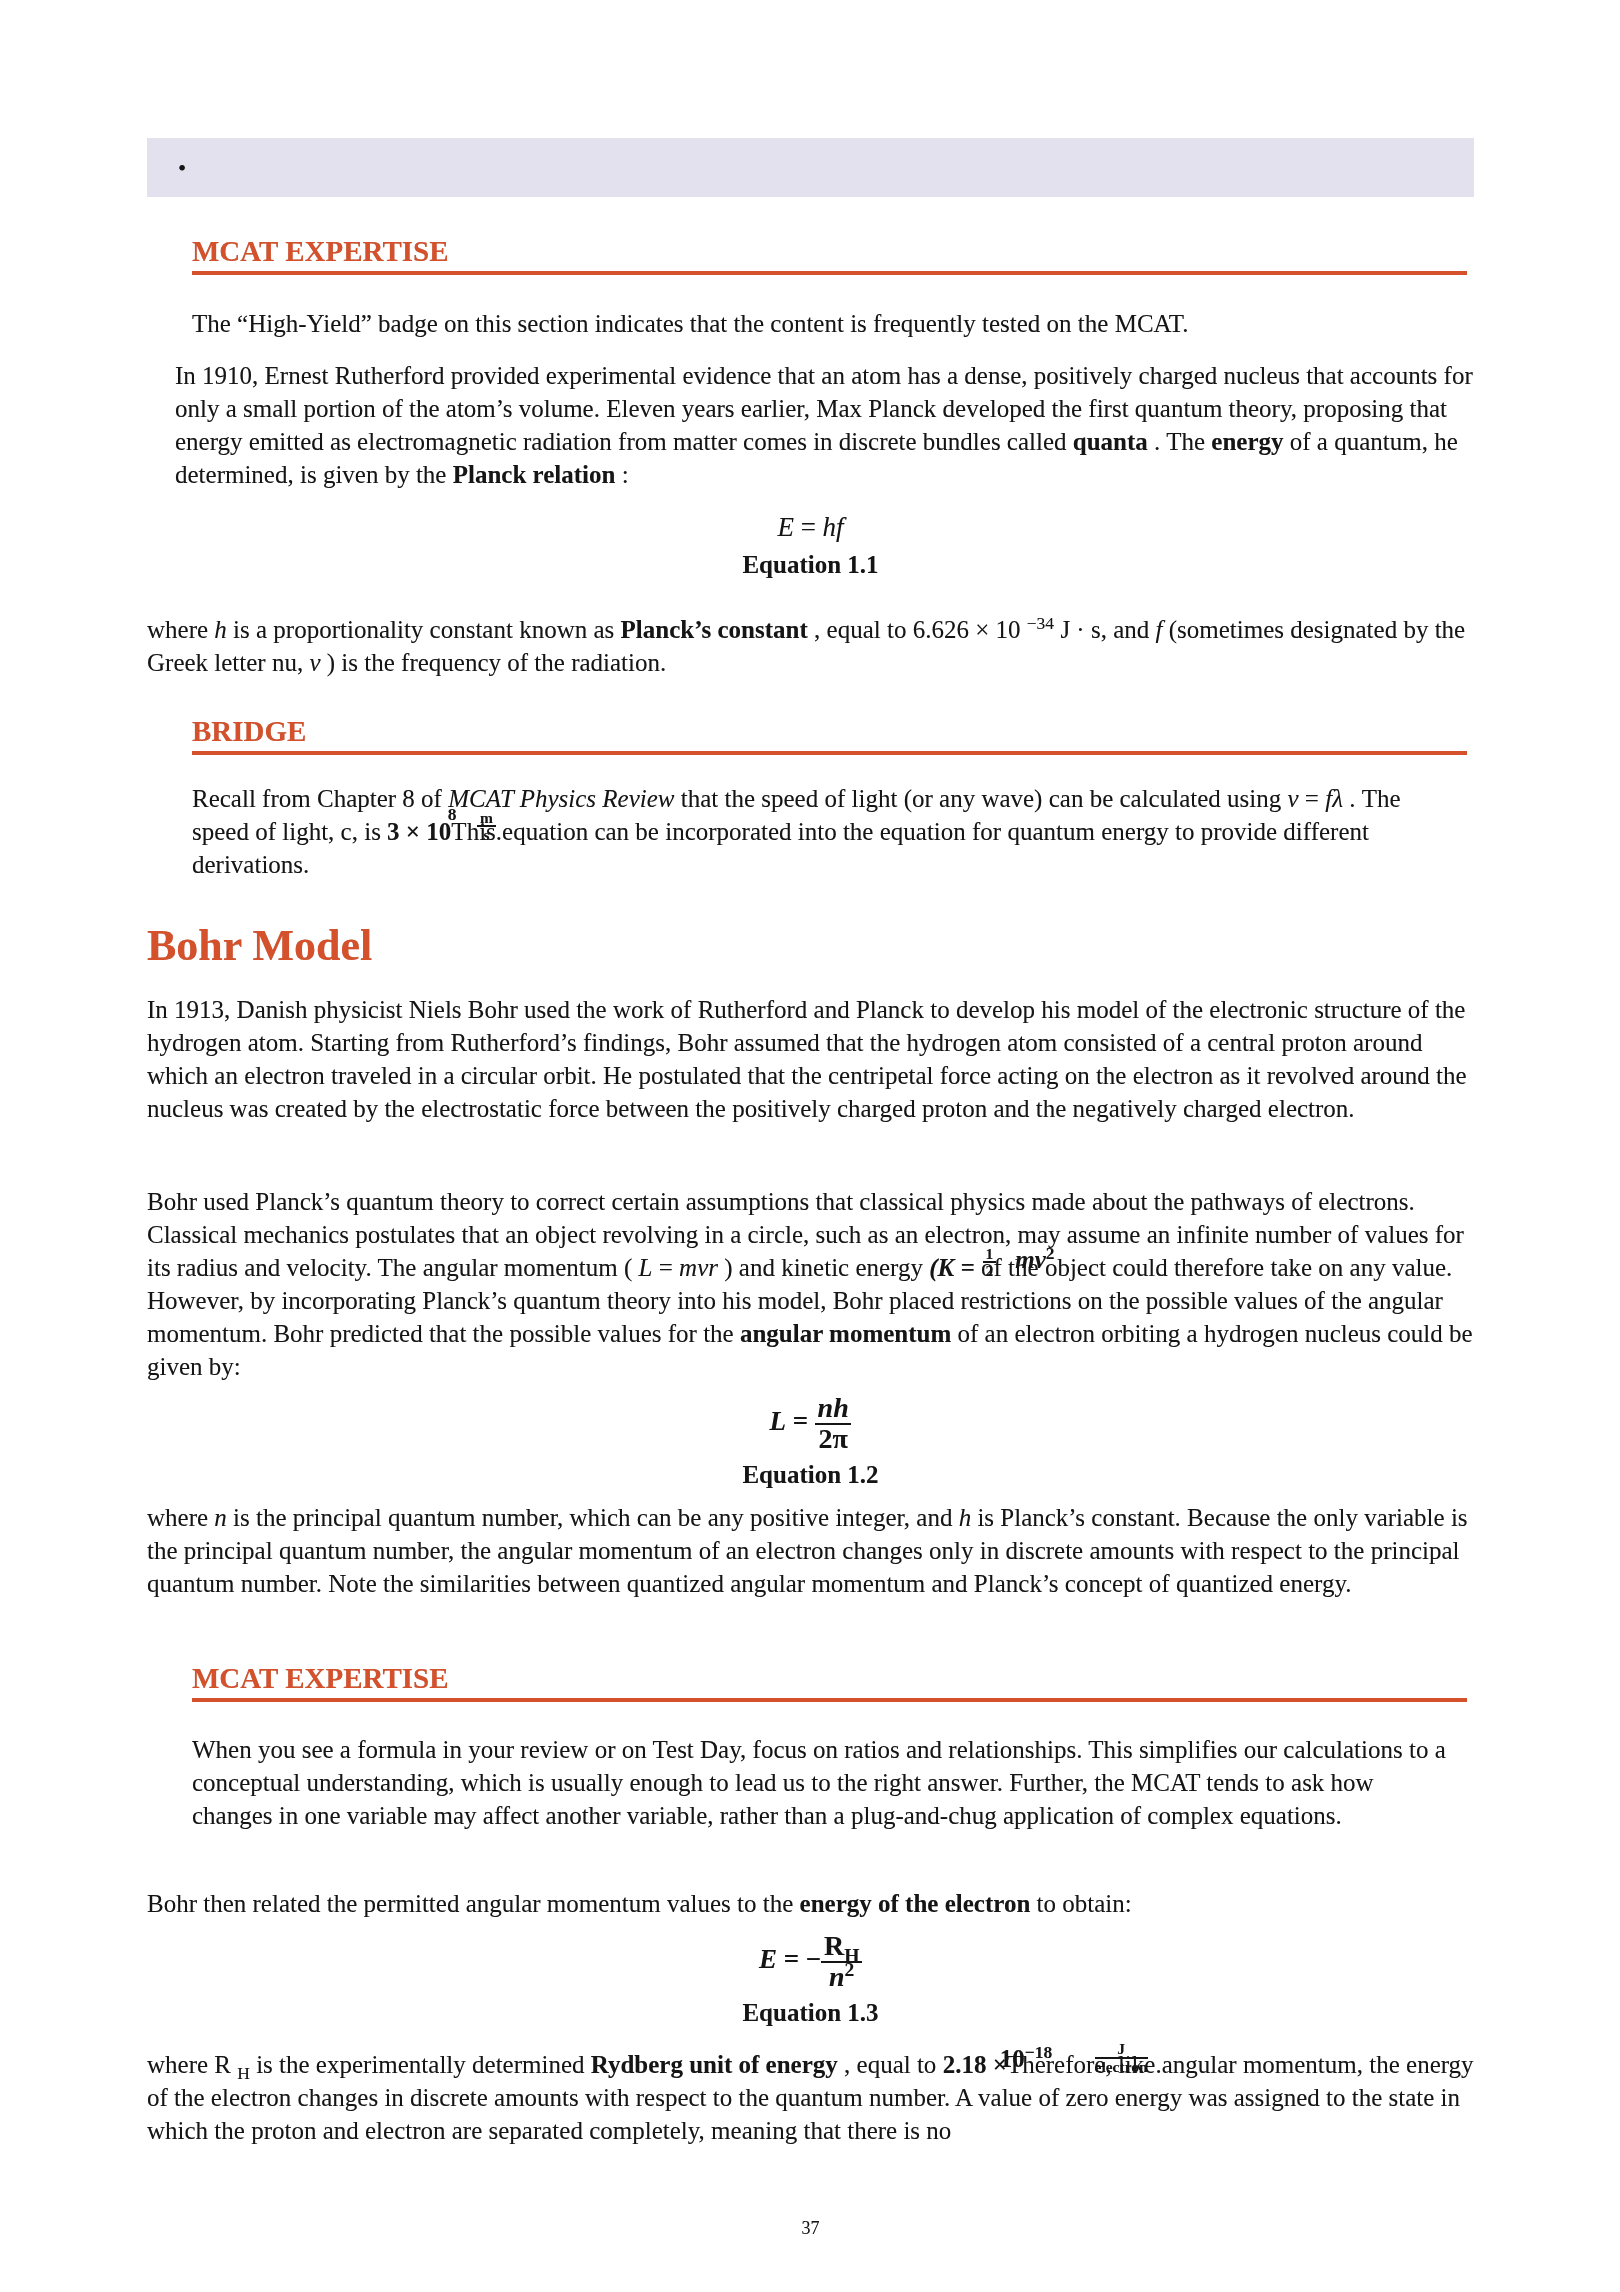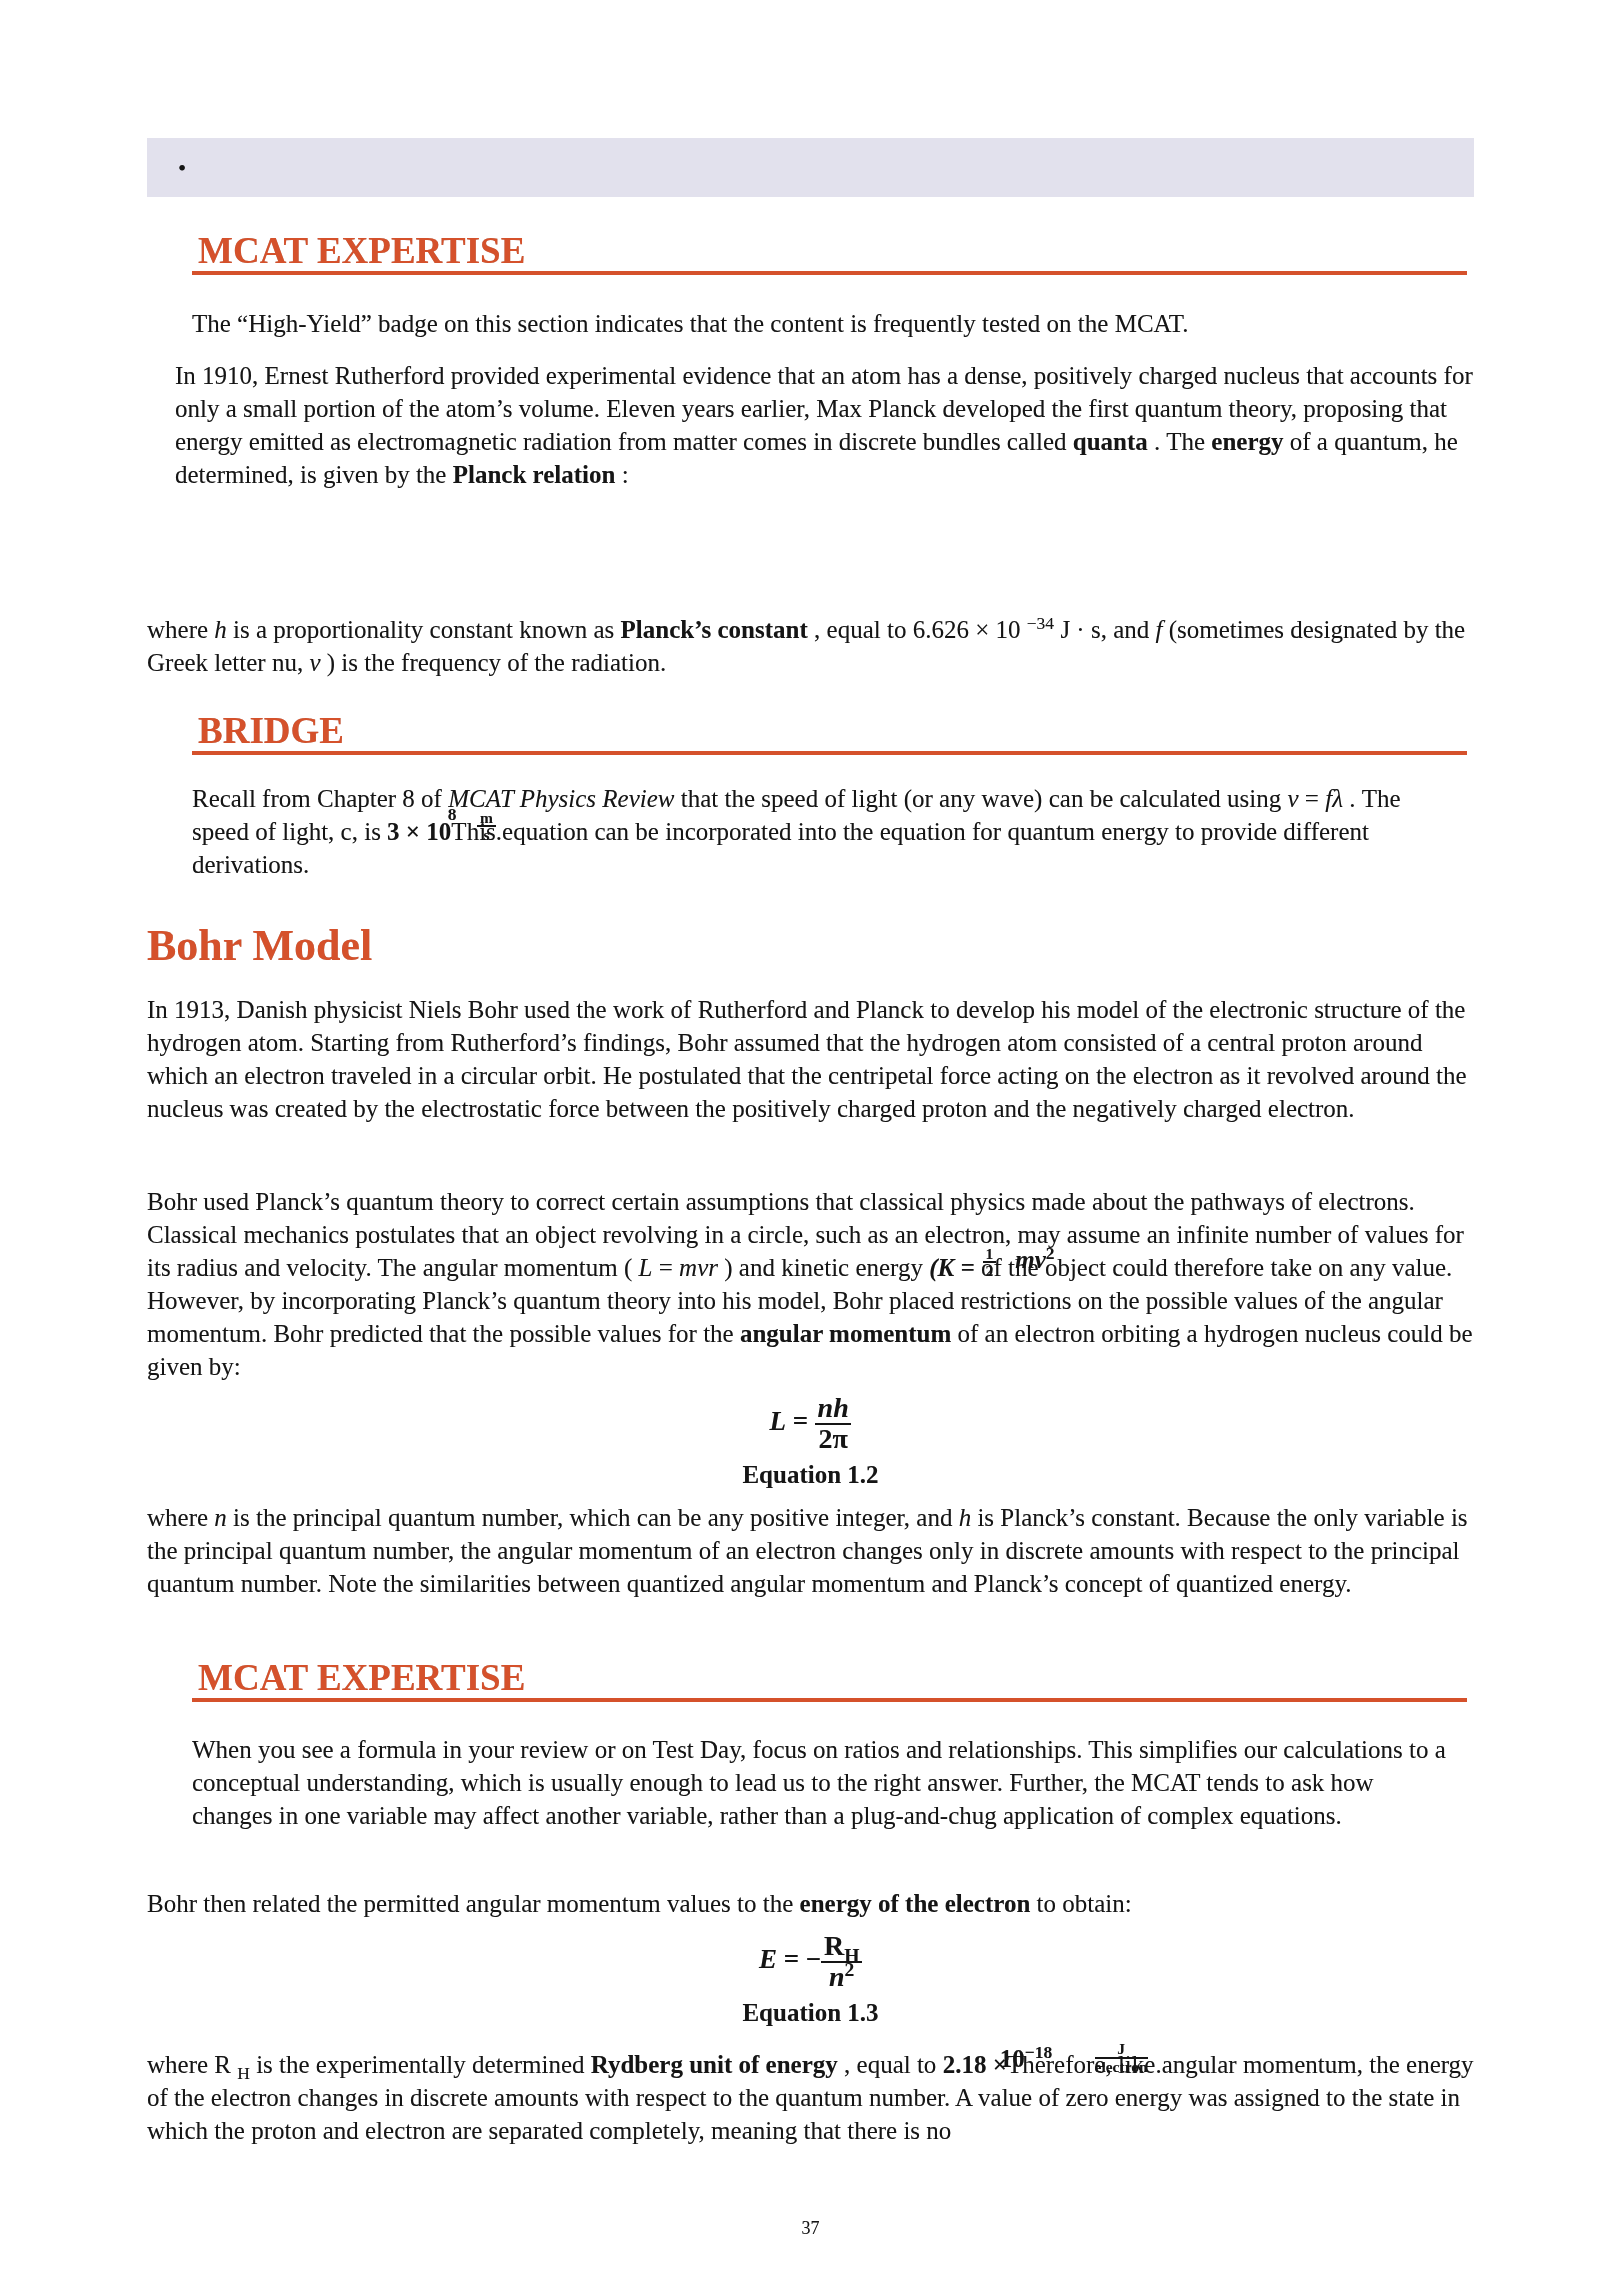--- a/index.html
+++ b/index.html
@@ -6,21 +6,21 @@
   .page{
     position:relative;width:1620px;height:2293px;background:#ffffff;
     font-family:"Liberation Serif",serif;font-size:25px;line-height:33px;color:#151515;
     overflow:hidden;text-shadow:0 0 0.5px rgba(50,50,50,0.35);
   }
   .abs{position:absolute;}
   
   .obj-box{background:var(--box-bg);display:flex;align-items:flex-start;padding:13.5px 0 0 31px;box-sizing:border-box;}
   .obj-bullet{margin-right:18px;font-size:23.4px;}
   
-  .sec-h{font-weight:bold;font-size:37px;line-height:34px;color:var(--accent);margin-left:6px;}
+  .sec-h{font-weight:bold;font-size:29px;line-height:34px;color:var(--accent);}
   .main-h{font-weight:bold;font-size:44px;line-height:45px;color:var(--accent);}
   .rule{height:3.6px;background:var(--accent);}
   
   .eq{text-align:center;}
   .eq-f{font-size:27px;line-height:1.15;}
   .eq-label{font-weight:bold;font-size:25px;margin-top:5.4px;}
   
   .b{font-weight:bold;}
   .i{font-style:italic;}
   .bi{font-weight:bold;font-style:italic;}
@@ -70,20 +70,24 @@
   <div id="box" class="abs obj-box">
     <span class="obj-bullet">•</span>
   </div>
 
   <div id="h1" class="abs sec-h">MCAT EXPERTISE</div>
   <div id="r1" class="abs rule"></div>
   <div id="p-hy" class="abs"><span>The “High-Yield” badge on this section indicates that the content is frequently tested on the MCAT.</span></div>
 
   <div id="p-1910" class="abs"><span>In 1910, Ernest Rutherford provided experimental evidence that an atom has a dense, positively charged nucleus that accounts for only a small portion of the atom’s volume. Eleven years earlier, Max Planck developed the first quantum theory, proposing that energy emitted as electromagnetic radiation from matter comes in discrete bundles called </span><span class="b">quanta</span><span> . The </span><span class="b">energy</span><span> of a quantum, he determined, is given by the </span><span class="b">Planck relation</span><span> :</span></div>
 
+  <div id="eq1" class="abs eq">
+    <div class="eq-f"><span class="i">E</span><span> = </span><span class="i">hf</span></div>
+    <div class="eq-label">Equation 1.1</div>
+  </div>
 
   <div id="p-whereh" class="abs"><span>where </span><span class="i">h</span><span> is a proportionality constant known as </span><span class="b">Planck’s constant</span><span> , equal to 6.626 × 10 </span><span class="sup">−34</span><span> J · s, and </span><span class="i">f</span><span> (sometimes designated by the Greek letter nu, </span><span class="i">ν</span><span> ) is the frequency of the radiation.</span></div>
 
   <div id="h2" class="abs sec-h">BRIDGE</div>
   <div id="r2" class="abs rule"></div>
   <div id="p-bridge" class="abs"><span>Recall from Chapter 8 of </span><span class="i">MCAT Physics Review</span><span> that the speed of light (or any wave) can be calculated using </span><span class="i">v</span><span> = </span><span class="i">fλ</span><span> . The speed of light, c, is </span><span class="b">3 × 10</span><span class="ov">T<span class="ovt" style="left: -3.6px; top: -7.2px;"><span class="bsup">8</span></span></span><span>h</span><span class="ov">is<span class="ovt" style="left: -1.8px; top: -5.4px;"><span class="frac b"><span class="num">m</span><span class="den">s</span></span></span></span><span>.equation can be incorporated into the equation for quantum energy to provide different derivations.</span></div>
 
   <div id="h3" class="abs main-h">Bohr Model</div>
 
   <div id="p-1913" class="abs"><span>In 1913, Danish physicist Niels Bohr used the work of Rutherford and Planck to develop his model of the electronic structure of the hydrogen atom. Starting from Rutherford’s findings, Bohr assumed that the hydrogen atom consisted of a central proton around which an electron traveled in a circular orbit. He postulated that the centripetal force acting on the electron as it revolved around the nucleus was created by the electrostatic force between the positively charged proton and the negatively charged electron.</span></div>

